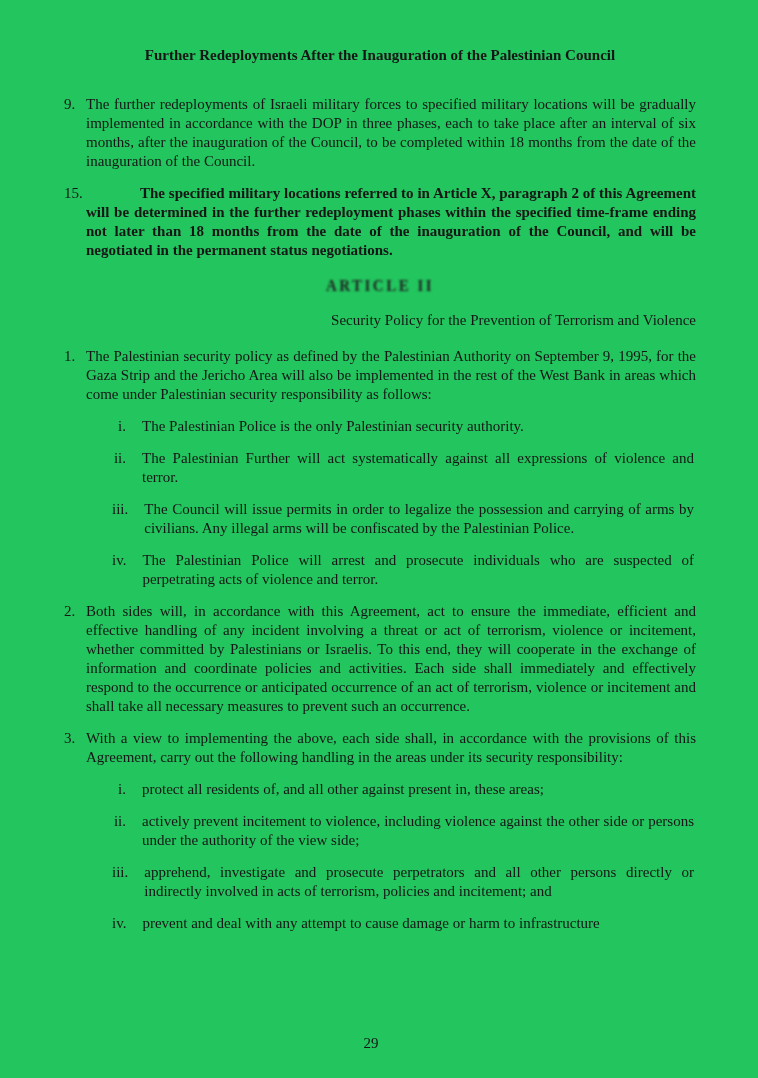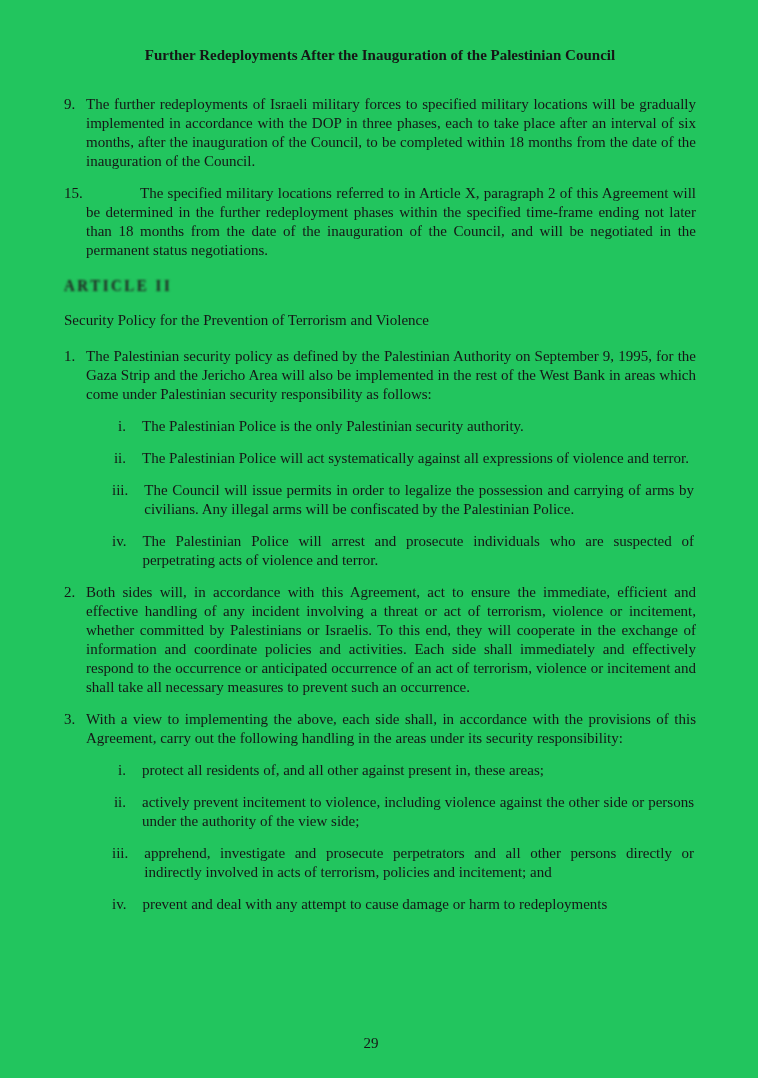--- a/index.html
+++ b/index.html
@@ -32,31 +32,33 @@
   }
   .item > .num {
     flex: 0 0 22px;
   }
   .item > .text {
     flex: 1;
     text-align: justify;
   }
   .item.item-10 > .text {
     text-indent: 54px;
+    font-weight: bold;
   }
   .article-heading {
+    text-align: center;
     margin: 17px 0 15px 0;
     font-weight: 600;
     letter-spacing: 2.5px;
     filter: blur(0.8px);
     transform: scaleY(1.05);
     color: #222;
   }
   .section-subtitle {
-    text-align: left;
+    text-align: right;
     margin-bottom: 17px;
   }
   .subitem {
     display: flex;
     margin: 13px 0 13px 48px;
   }
   .subitem > .rnum {
     flex: 0 0 14px;
     text-align: right;
     margin-right: 16px;
@@ -101,21 +103,21 @@
     <p class="text">The Palestinian security policy as defined by the Palestinian Authority on September 9, 1995, for the Gaza Strip and the Jericho Area will also be implemented in the rest of the West Bank in areas which come under Palestinian security responsibility as follows:</p>
   </div>
 
   <div class="subitem">
     <span class="rnum">i.</span>
     <p class="text">The Palestinian Police is the only Palestinian security authority.</p>
   </div>
 
   <div class="subitem">
     <span class="rnum">ii.</span>
-    <p class="text">The Palestinian Police will act systematically against all expressions of violence and terror.</p>
+    <p class="text">The Palestinian Further will act systematically against all expressions of violence and terror.</p>
   </div>
 
   <div class="subitem">
     <span class="rnum">iii.</span>
     <p class="text">The Council will issue permits in order to legalize the possession and carrying of arms by civilians. Any illegal arms will be confiscated by the Palestinian Police.</p>
   </div>
 
   <div class="subitem">
     <span class="rnum">iv.</span>
     <p class="text">The Palestinian Police will arrest and prosecute individuals who are suspected of perpetrating acts of violence and terror.</p>
@@ -141,18 +143,18 @@
     <p class="text">actively prevent incitement to violence, including violence against the other side or persons under the authority of the view side;</p>
   </div>
 
   <div class="subitem">
     <span class="rnum">iii.</span>
     <p class="text">apprehend, investigate and prosecute perpetrators and all other persons directly or indirectly involved in acts of terrorism, policies and incitement; and</p>
   </div>
 
   <div class="subitem">
     <span class="rnum">iv.</span>
-    <p class="text">prevent and deal with any attempt to cause damage or harm to redeployments</p>
+    <p class="text">prevent and deal with any attempt to cause damage or harm to infrastructure</p>
   </div>
 
   <div class="page-number">29</div>
 
 </div>
 
 </body></html>

